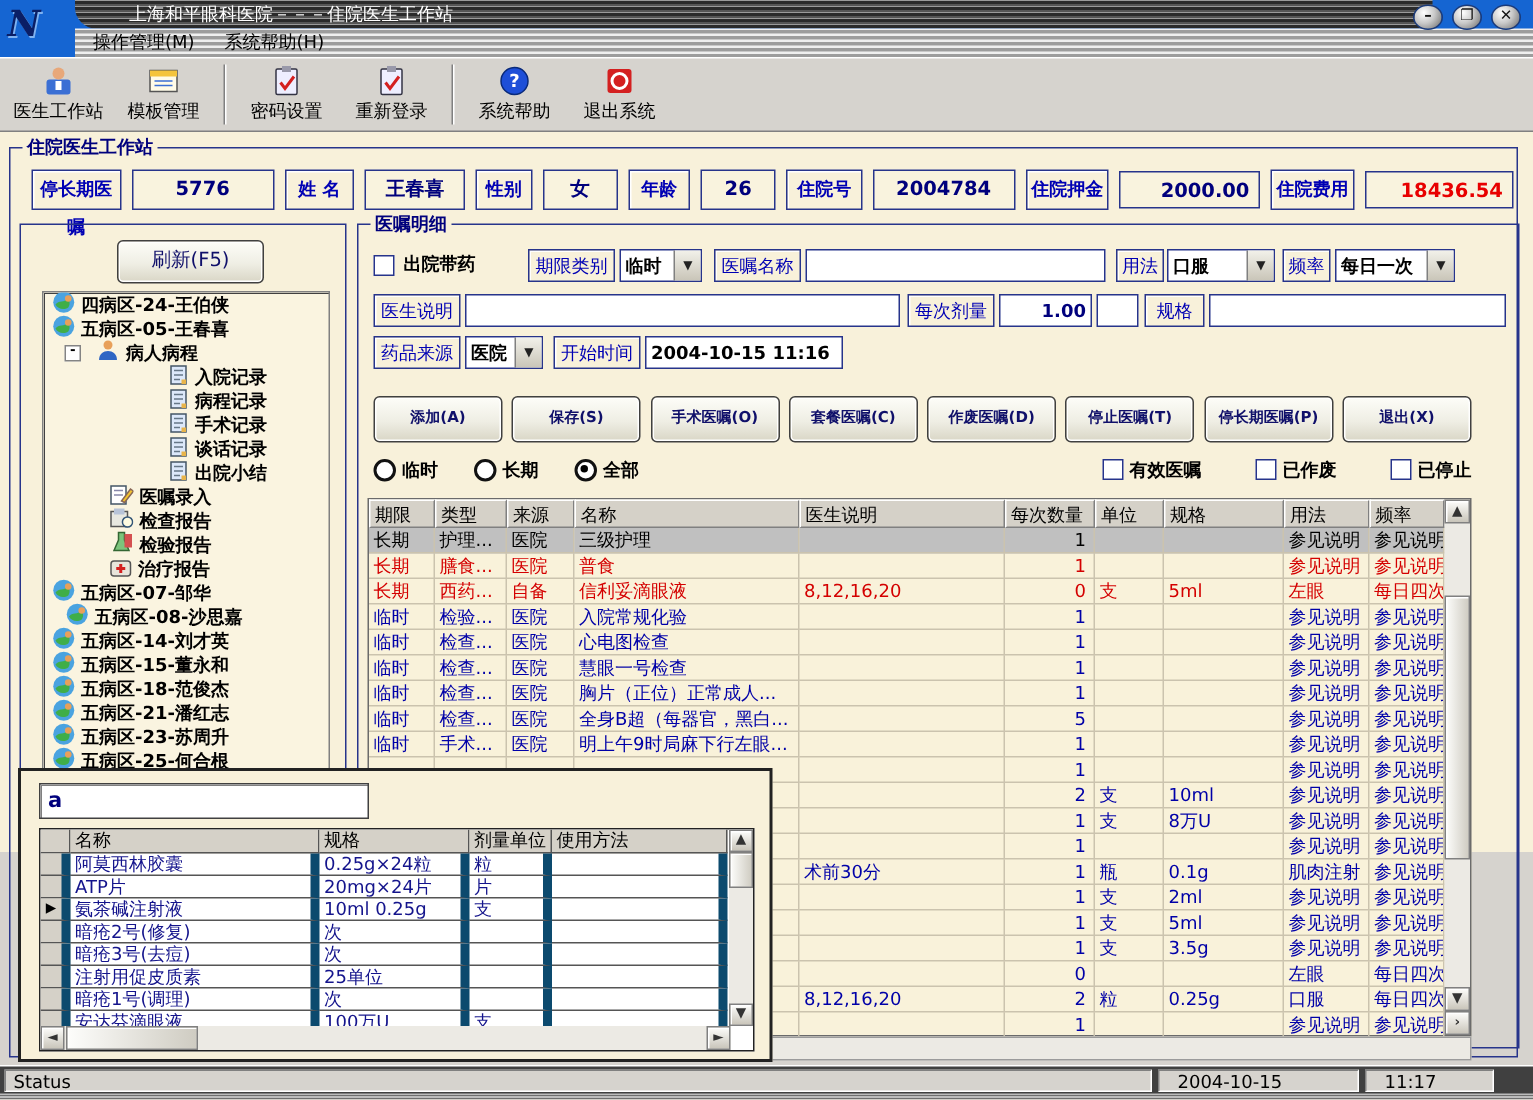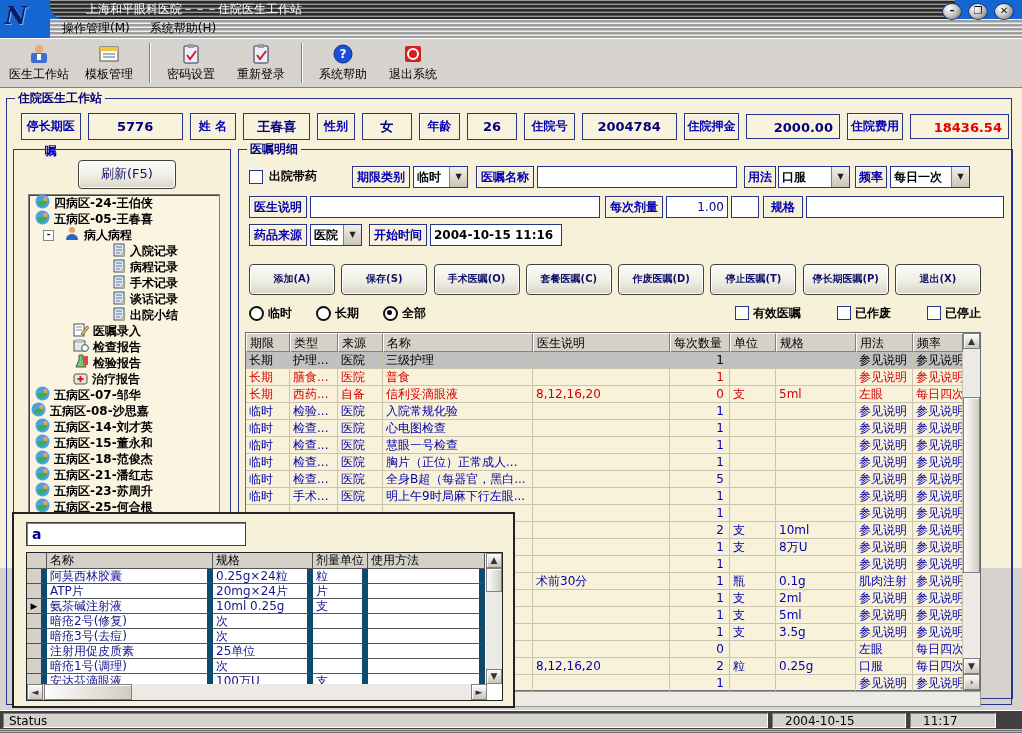--- a/index.html
+++ b/index.html
@@ -45,21 +45,21 @@
         background:linear-gradient(180deg,#FDFDF8 0%,#EFEEE4 55%,#D9D6C6 100%);
         box-shadow:0 0 0 1px #fff inset;}
   .refresh-btn{position:absolute;left:64px;top:10px;width:96px;height:27px;line-height:25px;font-size:13px;}
   .treebox{position:absolute;left:14px;top:44px;width:190px;height:501px;overflow:hidden;
         background:#FAF4E0;border:1px solid #808080;box-shadow:1px 1px 0 #404040 inset;}
   .trow{height:16px;display:flex;align-items:center;white-space:nowrap;font-weight:bold;font-size:12px;color:#000;}
   .trow .ticon{margin-right:4px;flex:none;}
   .expander{width:9px;height:9px;border:1px solid #848484;background:#fff;font-size:9px;line-height:7px;
         text-align:center;color:#000;margin-right:10px;flex:none;}
   
-  .lblbtn{position:absolute;height:22px;line-height:20px;text-align:center;color:#0000B4;font-weight:bold;
+  .lblbtn{position:absolute;height:22px;line-height:20px;text-align:center;color:#0000B4;font-weight:normal;
         border:1px solid #27348B;background:#F8F1DA;box-shadow:1px 1px 0 #fff inset;box-sizing:border-box;}
   .fld{position:absolute;height:22px;line-height:20px;border:1px solid #27348B;background:#FFFFFF;
         box-sizing:border-box;padding:0 3px;font-size:12px;}
   .combo{position:absolute;height:22px;border:1px solid #27348B;background:#fff;box-sizing:border-box;
         display:flex;align-items:stretch;}
   .combo .cval{flex:1;line-height:20px;padding-left:3px;font-weight:bold;}
   .combo .carr{width:17px;background:linear-gradient(180deg,#F2F1EA,#C9C5B8);border-left:1px solid #808080;
         font-size:8px;line-height:20px;text-align:center;color:#222;}
   .chk{width:12px;height:12px;border:1px solid #27348B;background:#fff;display:inline-block;flex:none;}
   .chklabel{color:#000;font-weight:bold;}
@@ -313,21 +313,21 @@
             <span>治疗报告</span>
           </div>
           <div class="trow" style="padding-left: 6px;">
             <span class="ticon"><svg width="15" height="15" viewBox="0 0 15 15">
                 <circle cx="7.5" cy="7.5" r="7" fill="#4aa3e0"></circle>
                 <path d="M2 9c2-3 6-1 8-4 1.5 1 2 4 .5 6-3 2-7 1-8.5-2z" fill="#3fae49"></path>
                 <circle cx="10.5" cy="5" r="2.2" fill="#e8a05a"></circle>
               </svg></span>
             <span>五病区-07-邹华</span>
           </div>
-          <div class="trow" style="padding-left: 2px;">
+          <div class="trow" style="padding-left: 2px; margin-left: 13px;">
             <span class="ticon"><svg width="15" height="15" viewBox="0 0 15 15">
                 <circle cx="7.5" cy="7.5" r="7" fill="#4aa3e0"></circle>
                 <path d="M2 9c2-3 6-1 8-4 1.5 1 2 4 .5 6-3 2-7 1-8.5-2z" fill="#3fae49"></path>
                 <circle cx="10.5" cy="5" r="2.2" fill="#e8a05a"></circle>
               </svg></span>
             <span>五病区-08-沙思嘉</span>
           </div>
           <div class="trow" style="padding-left: 6px;">
             <span class="ticon"><svg width="15" height="15" viewBox="0 0 15 15">
                 <circle cx="7.5" cy="7.5" r="7" fill="#4aa3e0"></circle>
@@ -400,21 +400,21 @@
       </span>
       <span class="lblbtn" style="left:616px;top:16px;width:32px;">频率</span>
       <span class="combo" style="left:651px;top:16px;width:80px;">
         <span class="cval">每日一次</span>
           <span class="carr">▼</span>
       </span>
 
       <span class="lblbtn" style="left:10px;top:46px;width:58px;">医生说明</span>
       <span class="fld" style="left:71px;top:46px;width:290px;"></span>
       <span class="lblbtn" style="left:366px;top:46px;width:58px;">每次剂量</span>
-      <span class="fld" style="left:427px;top:46px;width:62px;text-align:right;color:#00007D;font-weight:normal;">1.00</span>
+      <span class="fld" style="left:427px;top:46px;width:62px;text-align:right;color:#00007D;font-weight:bold;">1.00</span>
       <span class="fld" style="left:492px;top:46px;width:28px;"></span>
       <span class="lblbtn" style="left:524px;top:46px;width:40px;">规格</span>
       <span class="fld" style="left:567px;top:46px;width:198px;"></span>
 
       <span class="lblbtn" style="left:10px;top:74px;width:58px;">药品来源</span>
       <span class="combo" style="left:71px;top:74px;width:52px;">
         <span class="cval">医院</span>
           <span class="carr">▼</span>
       </span>
       <span class="lblbtn" style="left:130px;top:74px;width:58px;">开始时间</span>

